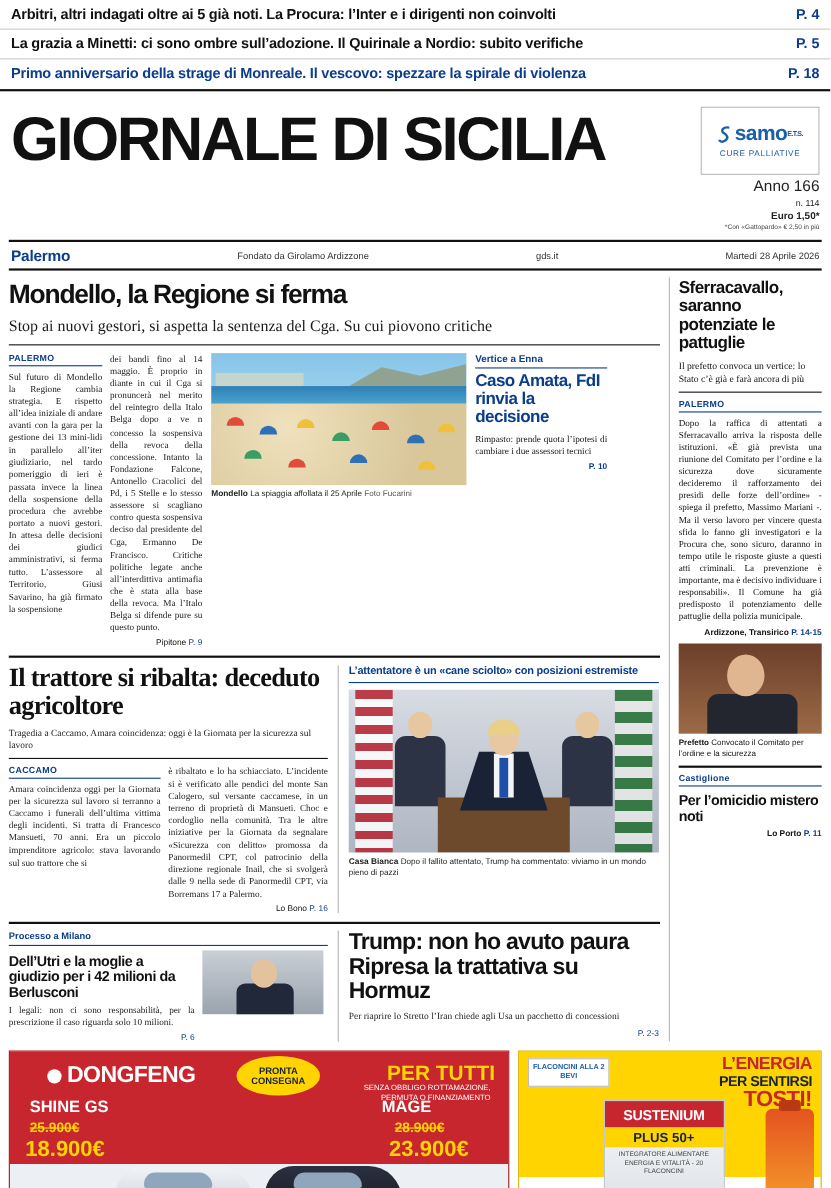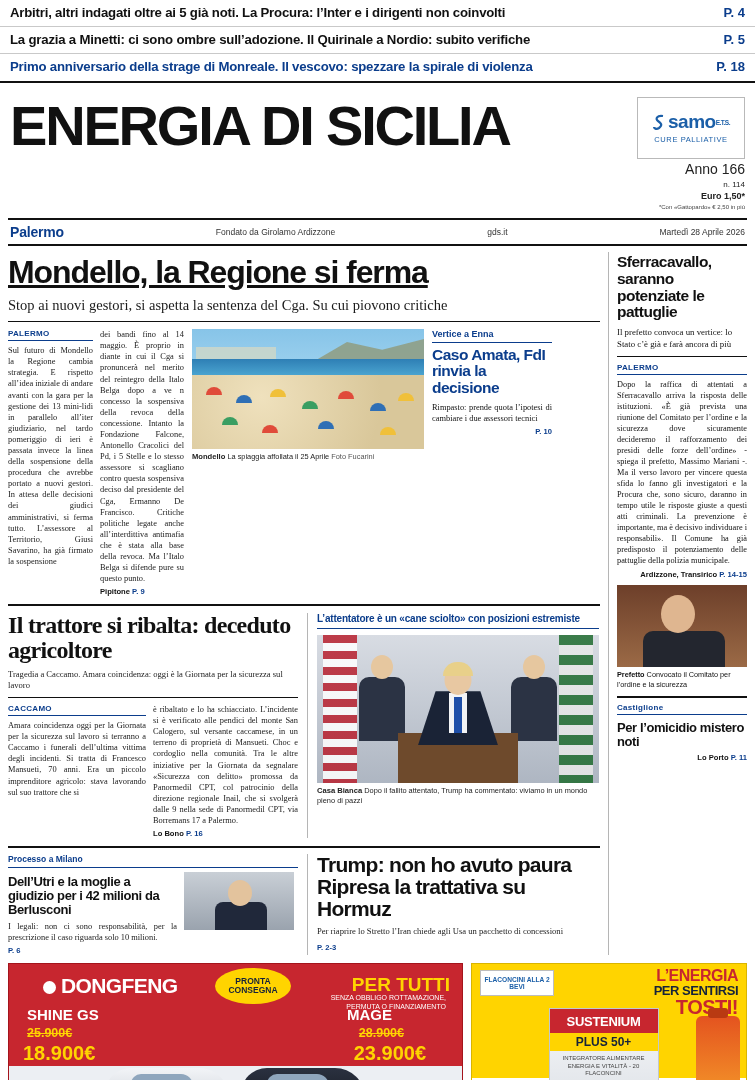--- a/index.html
+++ b/index.html
@@ -94,44 +94,44 @@
   .body-grid {
     display:flex; margin:0 8px; padding-top:6px;
   }
   .left-col { width:600px; padding-right:8px; }
   .right-col {
     width:139px; border-left:1px solid #b5b5b5; padding-left:8px;
   }
 
   .headline {
     font-family:"Liberation Sans", sans-serif;
-    font-weight:bold; font-size:32px; letter-spacing:-1.1px;
-    line-height:1.02; margin:4px 0 8px 0;text-decoration:underline;
+    font-weight:bold; font-size:24px; letter-spacing:-1.1px;
+    line-height:1.02; margin:4px 0 8px 0;
   }
   .subhead {
     font-family:"Liberation Serif", serif;
     font-size:14.5px; color:#1b1b1b; line-height:1.2;
     padding-bottom:7px; border-bottom:1px solid #111;
   }
 
   
   .blk1 { display:flex; margin-top:7px; }
   .col-narrow { width:92px; padding-right:7px; }
   .col-narrow2 { width:92px; padding-right:8px; }
   .kicker {
     font-family:"Liberation Sans", sans-serif; font-weight:bold;
     font-size:8px; color:#0b3d8c; letter-spacing:0.3px;
     border-bottom:1px solid #0b3d8c; padding-bottom:2px; margin-bottom:4px;
   }
   .bodytxt {
     font-size:8.4px; line-height:1.32; text-align:justify; color:#1a1a1a;
   }
   .byline {
-    font-family:"Liberation Sans", sans-serif; font-weight:bold;
-    font-size:7.6px; text-align:left; margin-top:3px; color:#111;
+    font-family:"Liberation Sans", sans-serif; font-weight:normal;
+    font-size:7.6px; text-align:right; margin-top:3px; color:#111;
   }
   .byline .pg { color:#0b3d8c; }
 
   .photo-wrap { width:240px; padding-right:8px; }
   .photo {
     width:100%; height:120px; position:relative; overflow:hidden;
     background:linear-gradient(#87c4e8 0%, #9fd3ef 38%, #e8d9b4 44%, #dfcf9f 100%);
   }
   .photo .sea {
     position:absolute; left:0; right:0; top:30px; height:16px;
@@ -439,21 +439,21 @@
       <div class="txt">La grazia a Minetti: ci sono ombre sull’adozione. Il Quirinale a Nordio: subito verifiche</div>
       <div class="pg">P. 5</div>
     </div>
     <div class="teaser blue">
       <div class="txt">Primo anniversario della strage di Monreale. Il vescovo: spezzare la spirale di violenza</div>
       <div class="pg">P. 18</div>
     </div>
   </div>
 
   <div class="masthead">
-    <div class="logo">ENERGIA DI SICILIA</div>
+    <div class="logo">GIORNALE DI SICILIA</div>
     <div class="spons">
       <div class="s1">
         <span class="swirl">
           <svg viewBox="0 0 15 17" width="15" height="17">
               <path d="M11 2 C5 1,3 5,6 7 C9 9,11 11,7 14 C4 16,2 14,2 13" stroke="#1b5fa8" stroke-width="2.2" fill="none"></path>
             </svg>
         </span>
         <span>samo</span>
         <span class="sup">E.T.S.</span>
       </div>

